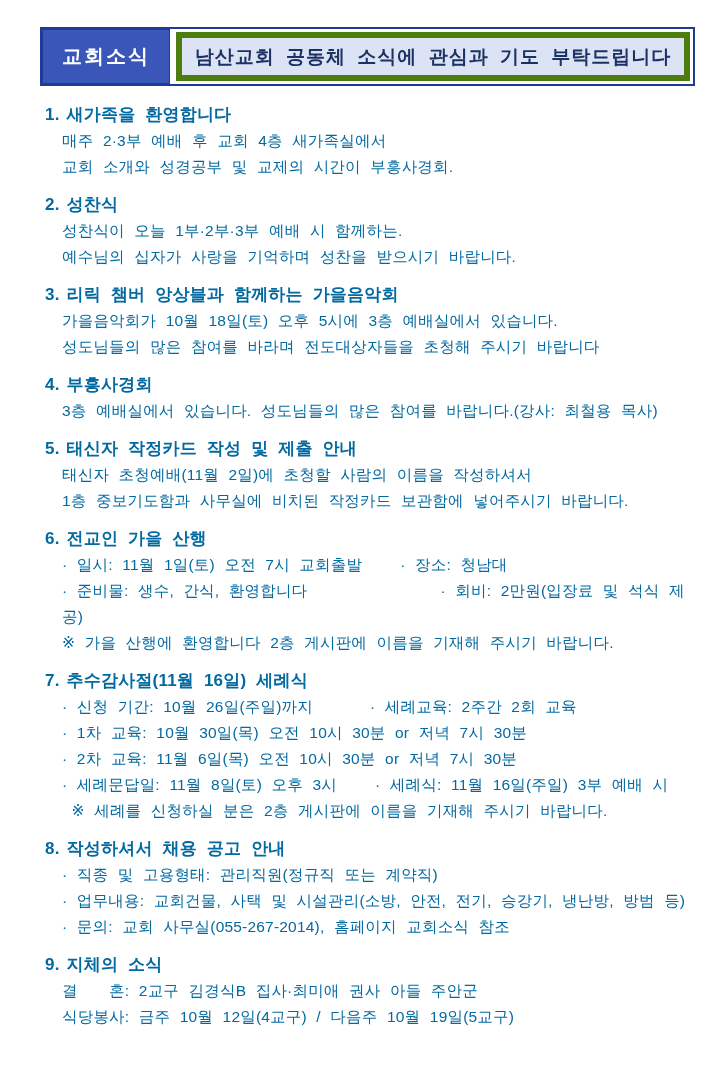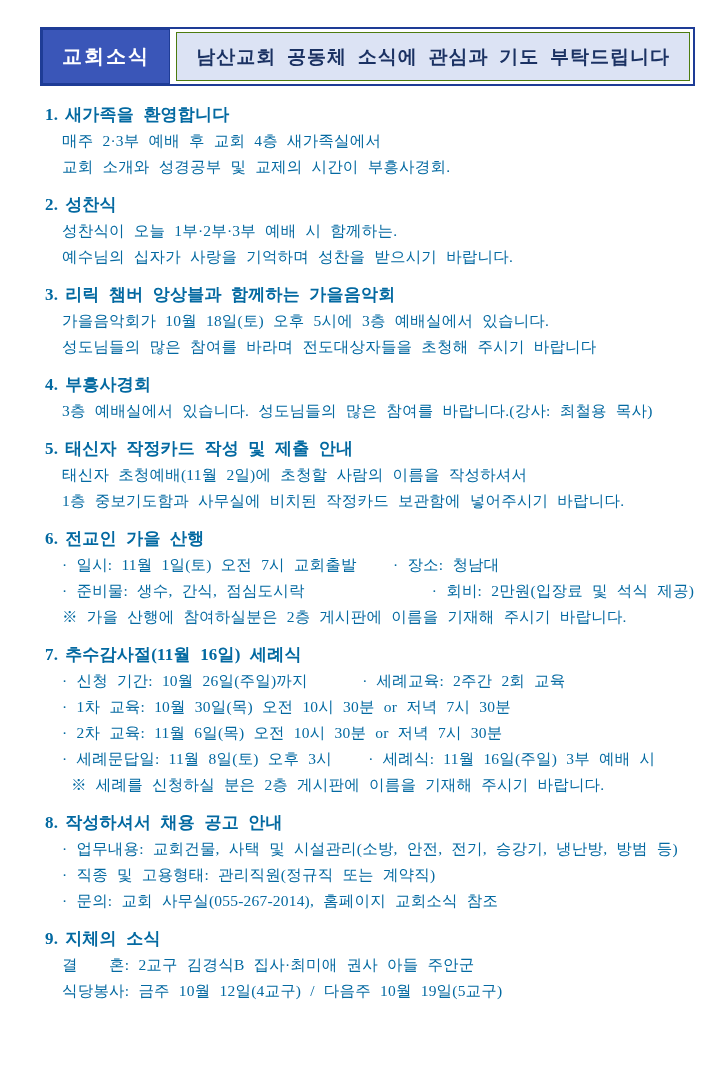--- a/index.html
+++ b/index.html
@@ -2,21 +2,21 @@
 <html><head>
 <meta charset="utf-8">
 <style>
   * { box-sizing: border-box; }
   html, body { margin: 0; padding: 0; background: #ffffff; }
   body {
     width: 723px; height: 1087px;
     font-family: "Liberation Sans", "DejaVu Sans", sans-serif;
     overflow: hidden;
   }
-  .page { padding: 27px 26px 0 40px; font-family: Liberation Serif, serif; }
+  .page { padding: 27px 26px 0 40px; }
 
   
   .notice-header {
     display: flex; align-items: stretch;
     width: 655px; height: 59px;
     border: 2px solid #1e3c96;
     padding: 3px;
     background: #ffffff;
   }
   .notice-badge {
@@ -24,21 +24,21 @@
     margin: -3px; margin-right: 0;           
     background: #3a56b8;
     border: 1px solid #1e3c96;
     color: #ffffff;
     display: flex; align-items: center; justify-content: center;
     font-weight: bold; font-size: 20px; letter-spacing: 2px;
   }
   .notice-panel {
     flex: 1; margin-left: 6px;
     background: #dce3f4;
-    border: 1px solid #4d7c0f;
+    border: 6px solid #4d7c0f;
     display: flex; align-items: center; justify-content: center;
     color: #1b3263;
     font-weight: bold; font-size: 19px; letter-spacing: 1px;
     word-spacing: 5px;
   }
 
   
   .sections { margin-top: 16px; }
   .section { margin-bottom: 12px; }
   .section-heading {
@@ -92,37 +92,37 @@
 
     <div class="section">
       <div class="section-heading"><span class="num">5.</span><span>태신자 작정카드 작성 및 제출 안내</span></div>
       <div class="section-line">태신자 초청예배(11월 2일)에 초청할 사람의 이름을 작성하셔서</div>
       <div class="section-line">1층 중보기도함과 사무실에 비치된 작정카드 보관함에 넣어주시기 바랍니다.</div>
     </div>
 
     <div class="section">
       <div class="section-heading"><span class="num">6.</span><span>전교인 가을 산행</span></div>
       <div class="section-line">· 일시: 11월 1일(토) 오전 7시 교회출발    · 장소: 청남대</div>
-      <div class="section-line">· 준비물: 생수, 간식, 점심도시락              · 회비: 2만원(입장료 및 석식 제공)</div>
-      <div class="section-line">※ 가을 산행에 참여하실분은 2층 게시판에 이름을 기재해 주시기 바랍니다.</div>
+      <div class="section-line">· 준비물: 생수, 간식, 환영합니다              · 회비: 2만원(입장료 및 석식 제공)</div>
+      <div class="section-line">※ 가을 산행에 환영합니다 2층 게시판에 이름을 기재해 주시기 바랍니다.</div>
     </div>
 
     <div class="section">
       <div class="section-heading"><span class="num">7.</span><span>추수감사절(11월 16일) 세례식</span></div>
       <div class="section-line">· 신청 기간: 10월 26일(주일)까지      · 세례교육: 2주간 2회 교육</div>
       <div class="section-line">· 1차 교육: 10월 30일(목) 오전 10시 30분 or 저녁 7시 30분</div>
       <div class="section-line">· 2차 교육: 11월 6일(목) 오전 10시 30분 or 저녁 7시 30분</div>
       <div class="section-line">· 세례문답일: 11월 8일(토) 오후 3시    · 세례식: 11월 16일(주일) 3부 예배 시</div>
       <div class="section-line"> ※ 세례를 신청하실 분은 2층 게시판에 이름을 기재해 주시기 바랍니다.</div>
     </div>
 
     <div class="section">
       <div class="section-heading"><span class="num">8.</span><span>작성하셔서 채용 공고 안내</span></div>
+      <div class="section-line">· 직종 및 고용형태: 관리직원(정규직 또는 계약직)</div>
       <div class="section-line">· 업무내용: 교회건물, 사택 및 시설관리(소방, 안전, 전기, 승강기, 냉난방, 방범 등)</div>
-      <div class="section-line">· 직종 및 고용형태: 관리직원(정규직 또는 계약직)</div>
       <div class="section-line">· 문의: 교회 사무실(055-267-2014), 홈페이지 교회소식 참조</div>
     </div>
 
     <div class="section">
       <div class="section-heading"><span class="num">9.</span><span>지체의 소식</span></div>
       <div class="section-line">결　　혼: 2교구 김경식B 집사·최미애 권사 아들 주안군</div>
       <div class="section-line">식당봉사: 금주 10월 12일(4교구) / 다음주 10월 19일(5교구)</div>
     </div>
 
   </div>

